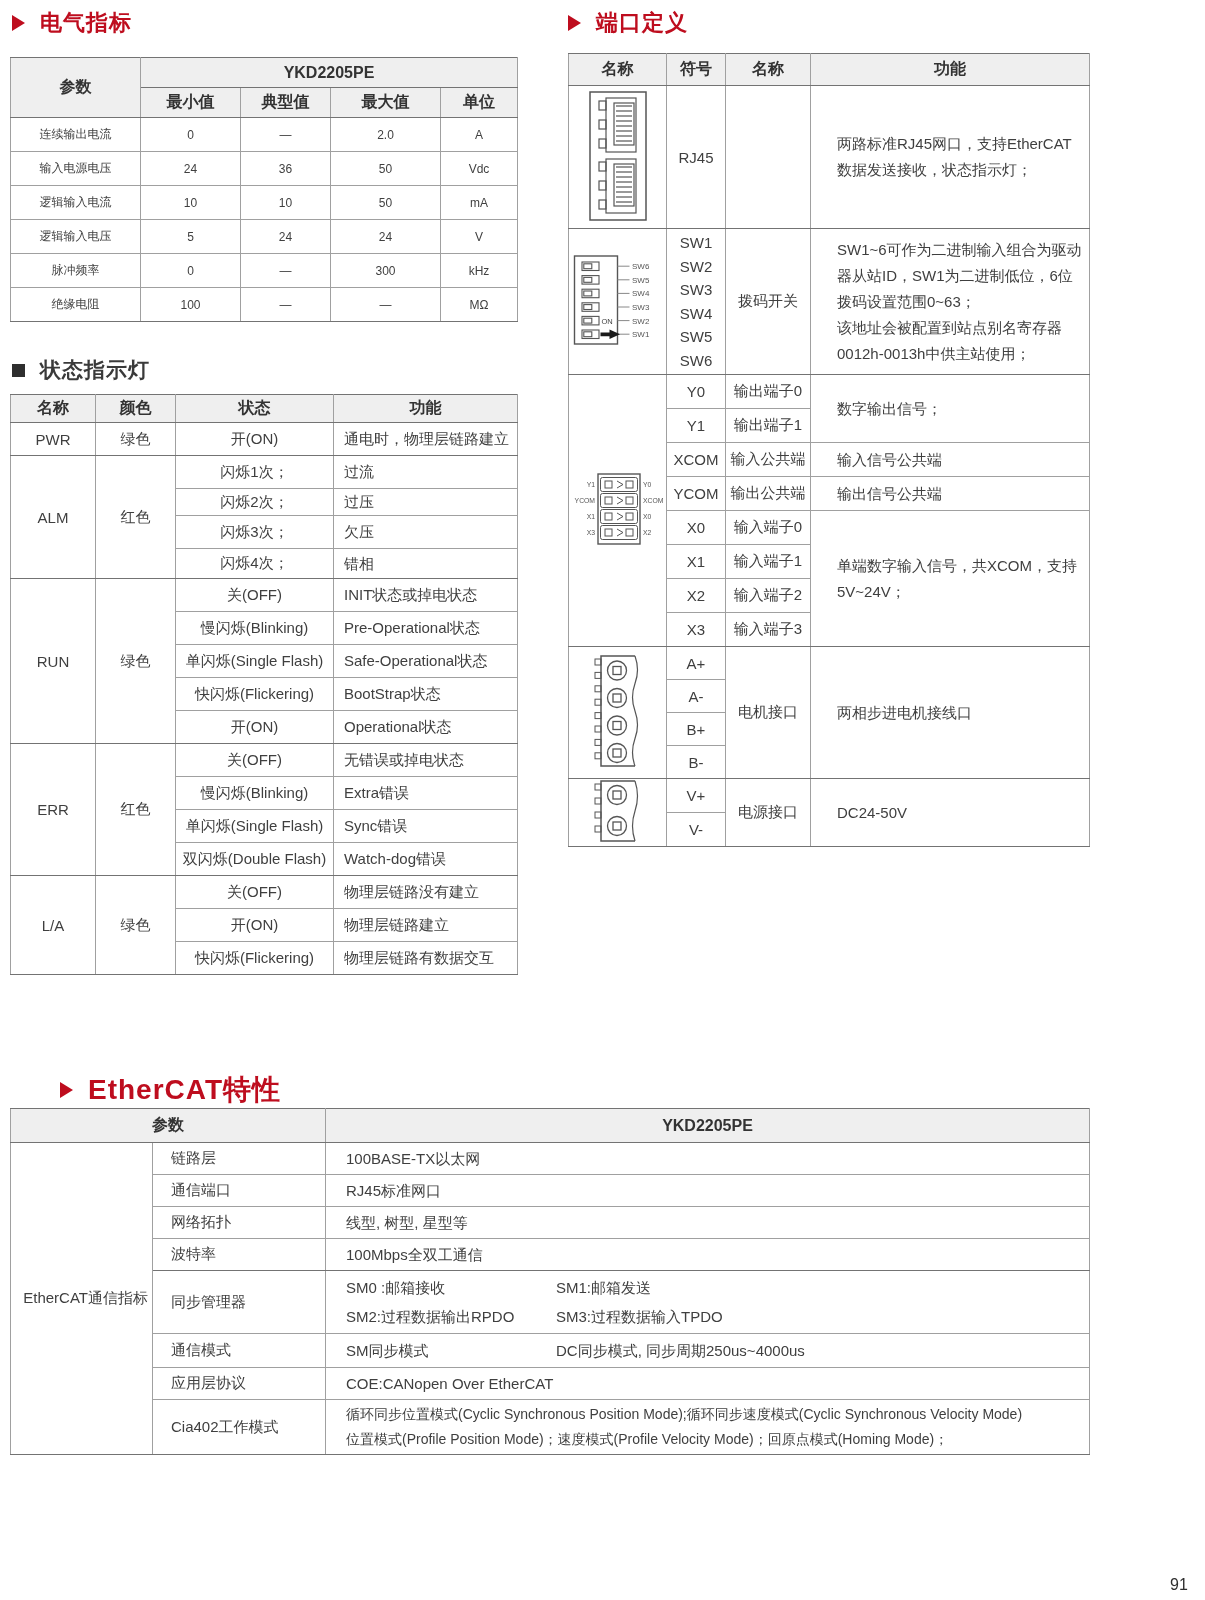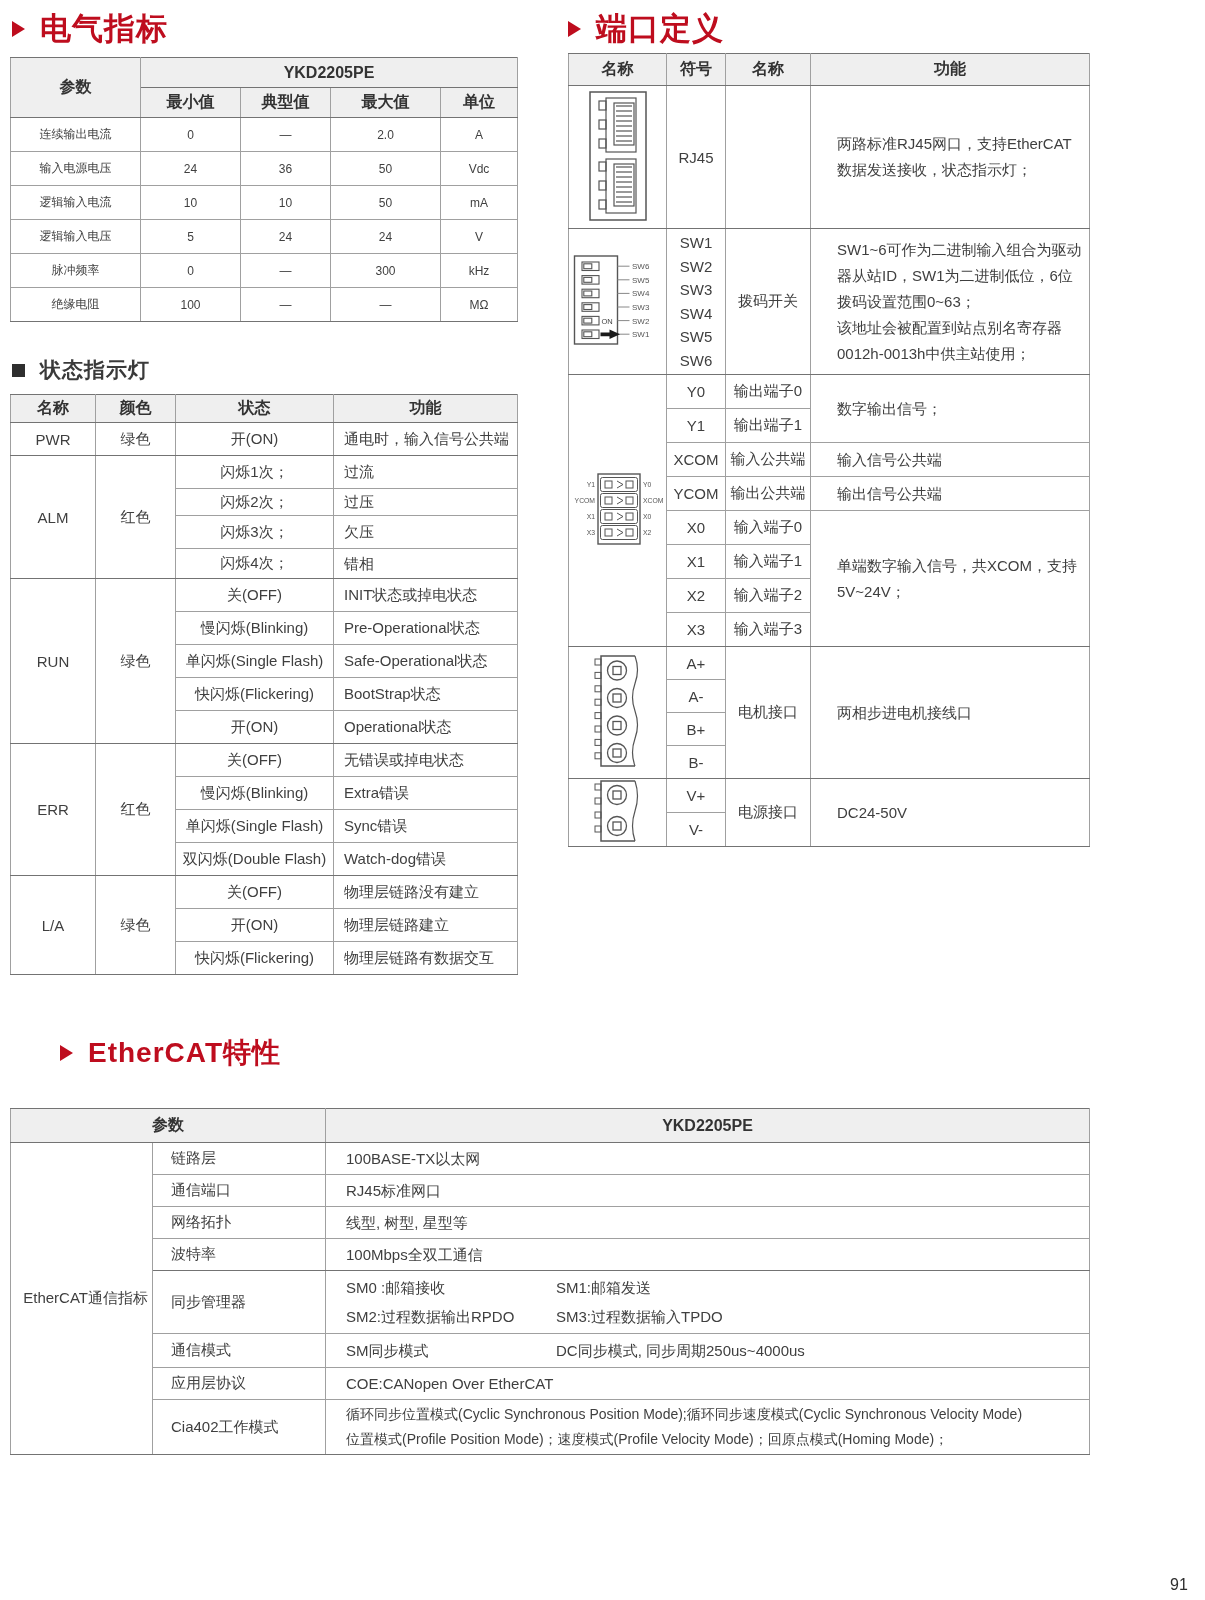--- a/index.html
+++ b/index.html
@@ -3,21 +3,21 @@
 <meta charset="utf-8">
 <style>
   html,body { margin:0; padding:0; background:#ffffff; }
   .page { position:relative; width:1205px; height:1600px; background:#ffffff;
           font-family:"Liberation Sans","DejaVu Sans",sans-serif; color:#3f3f3f; overflow:hidden; }
 
   
   .sec-title { position:absolute; display:flex; align-items:center; }
   .tri { width:0; height:0; border-left:13px solid #be0d1e; border-top:8px solid transparent;
          border-bottom:8px solid transparent; margin-right:15px; }
-  .sec-title .txt { font-size:31px; font-weight:700; color:#be0d1e; letter-spacing:1px; }
+  .sec-title .txt { font-size:22px; font-weight:700; color:#be0d1e; letter-spacing:1px; }
   .sec-title.big .txt { font-size:28px; }
   .sq { width:13px; height:13px; background:#2e2e2e; margin-right:15px; }
   .sec-title .txt2 { font-size:21px; font-weight:600; color:#3a3a3a; letter-spacing:1px; }
 
   
   table.tbl { position:absolute; border-collapse:collapse; table-layout:fixed; }
   .tbl th, .tbl td { border:1px solid #a0a0a0; box-sizing:border-box; overflow:hidden; }
   .tbl th { background:#efefef; font-weight:700; font-size:16px; color:#333333;
             border-bottom-color:#737373; text-align:center; vertical-align:middle; padding:2px 2px; }
   .tbl tr:first-child > th { border-top-color:#737373; }
@@ -49,21 +49,21 @@
     <span class="txt">电气指标</span>
   </div>
   <div class="sec-title" style="left:568px; top:8px;">
     <span class="tri"></span>
     <span class="txt">端口定义</span>
   </div>
   <div class="sec-title" style="left:12px; top:356px;">
     <span class="sq"></span>
     <span class="txt2">状态指示灯</span>
   </div>
-  <div class="sec-title big" style="left:12px; top:1034px;padding-left:48px;">
+  <div class="sec-title big" style="left:12px; top:1071px;padding-left:48px;">
     <span class="tri"></span>
     <span class="txt">EtherCAT特性</span>
   </div>
 
   <table class="tbl" id="elec-table" style="left:10px; top:57px; width:508px;">
     <colgroup>
         <col style="width:130px">
         <col style="width:100px">
         <col style="width:90px">
         <col style="width:110px">
@@ -136,21 +136,21 @@
         <tr style="height:28px">
       <th>名称</th>
       <th>颜色</th>
       <th>状态</th>
       <th>功能</th>
     </tr>
     <tr style="height:33px">
       <td class="bb">PWR</td>
       <td class="bb">绿色</td>
       <td class="bb">开(ON)</td>
-      <td class="bb func">通电时，输入信号公共端</td>
+      <td class="bb func">通电时，物理层链路建立</td>
     </tr>
     <tr style="height:33px">
       <td rowspan="4" class="bb">ALM</td>
       <td rowspan="4" class="bb">红色</td>
       <td>闪烁1次；</td>
       <td class="func">过流</td>
     </tr>
     <tr style="height:23px">
       <td>闪烁2次；</td>
       <td class="func">过压</td>

